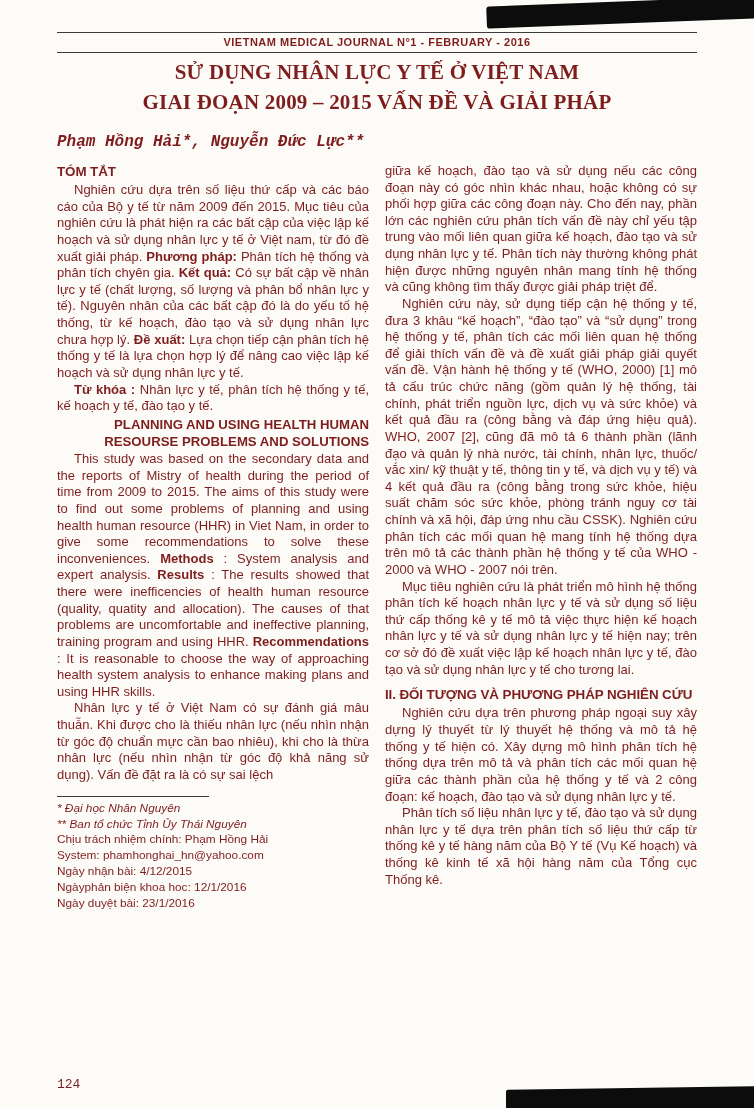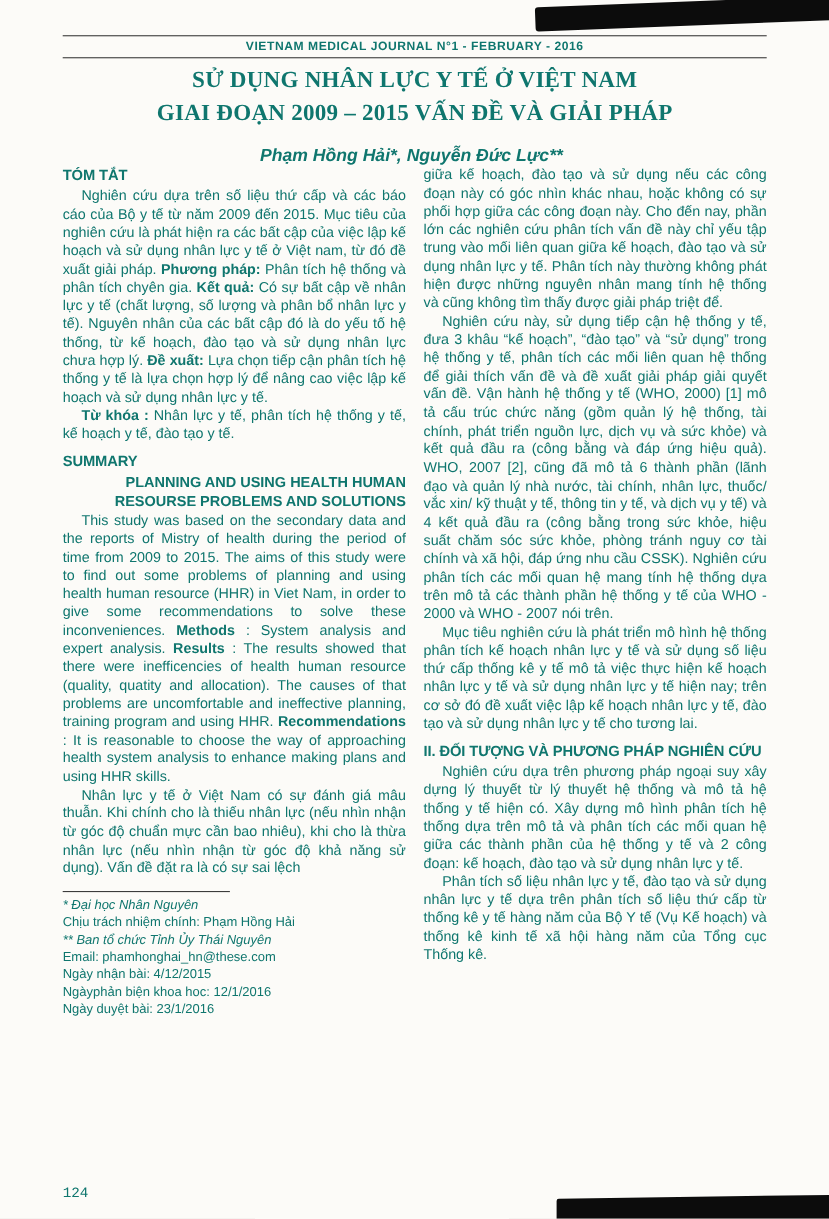--- a/index.html
+++ b/index.html
@@ -1,19 +1,19 @@
 <!DOCTYPE html>
 <html><head>
 <meta charset="utf-8">
 <style>
   * { margin:0; padding:0; box-sizing:border-box; }
   html,body { background:#e9e7e3; }
   .page {
     position:relative; width:754px; height:1108px; margin:0 auto;
-    background:#fcfbf8; color:#0f766e; overflow:hidden;
+    background:#fcfbf8; color:#7f1d1d; overflow:hidden;
     font-family:"Liberation Sans", sans-serif;
   }
   .bar-top {
     position:absolute; top:-4px; right:-10px; width:278px; height:22px;
     background:#0c0c0c; transform:rotate(-2.2deg); transform-origin:right top;
     border-radius:3px;
   }
   .bar-bottom {
     position:absolute; bottom:-2px; right:-4px; width:252px; height:22px;
     background:#0c0c0c; transform:skewY(-0.8deg); border-radius:2px;
@@ -23,24 +23,24 @@
     border-top:1px solid #3c3c3c; border-bottom:1px solid #3c3c3c;
     text-align:center; padding:3px 0 4px;
   }
   .journal-name { font-size:11px; font-weight:bold; letter-spacing:0.5px; }
   .title {
     font-family:"Liberation Serif", serif; font-size:21px; font-weight:bold;
     text-align:center; margin-top:4px; line-height:1.45; letter-spacing:0.2px;
   }
   .title span { display:block; }
   .authors {
-    font-family:Liberation Sans, sans-serif; font-size:16px; font-weight:bold;
-    font-style:italic; text-align:center; padding-right:6px; margin-top:15px;
+    font-family:Liberation Mono, monospace; font-size:16px; font-weight:bold;
+    font-style:italic; text-align:left; padding-right:6px; margin-top:15px;
   }
-  .columns { display:flex; gap:16px; }
+  .columns { display:flex; gap:16px; margin-top:12px; }
   .col { width:312px; font-size:13px; line-height:1.28; text-align:justify; }
   .col p { text-indent:17px; }
   .col p.cont { text-indent:0; }
   h2.sec { font-size:13.4px; font-weight:bold; text-align:left; margin:8px 0 2px; letter-spacing:-0.1px; }
   h2.sec.first { margin-top:0; }
   .sub-head { font-weight:bold; font-size:13.2px; text-align:right; margin:1px 0 1px 14px; line-height:1.3; }
   .footnotes { margin-top:12px; font-size:11.8px; line-height:1.35; text-align:left; }
   .fn-rule { width:152px; border-top:1px solid #3c3c3c; margin-bottom:4px; }
   .fn-line.it { font-style:italic; }
   .page-number { position:absolute; left:57px; bottom:16px; font-size:13px;font-family:Liberation Mono, monospace; }
@@ -65,32 +65,31 @@
 
     <div class="authors">Phạm Hồng Hải*, Nguyễn Đức Lực**</div>
 
     <div class="columns">
 
       <div class="col">
         <h2 class="sec first">TÓM TẮT</h2>
         <p><span>Nghiên cứu dựa trên số liệu thứ cấp và các báo cáo của Bộ y tế từ năm 2009 đến 2015. Mục tiêu của nghiên cứu là phát hiện ra các bất cập của việc lập kế hoạch và sử dụng nhân lực y tế ở Việt nam, từ đó đề xuất giải pháp. </span><span style="font-weight: bold;">Phương pháp:</span><span> Phân tích hệ thống và phân tích chyên gia. </span><span style="font-weight: bold;">Kết quả:</span><span> Có sự bất cập về nhân lực y tế (chất lượng, số lượng và phân bổ nhân lực y tế). Nguyên nhân của các bất cập đó là do yếu tố hệ thống, từ kế hoạch, đào tạo và sử dụng nhân lực chưa hợp lý. </span><span style="font-weight: bold;">Đề xuất:</span><span> Lựa chọn tiếp cận phân tích hệ thống y tế là lựa chọn hợp lý để nâng cao việc lập kế hoạch và sử dụng nhân lực y tế.</span></p>
         <p><span style="font-weight: bold; ">Từ khóa :</span><span> Nhân lực y tế, phân tích hệ thống y tế, kế hoạch y tế, đào tạo y tế.</span></p>
 
-        <h2 class="sec">SUMMARY</h2>
         <div class="sub-head">PLANNING AND USING HEALTH HUMAN RESOURSE PROBLEMS AND SOLUTIONS</div>
         <p><span>This study was based on the secondary data and the reports of Mistry of health during the period of time from 2009 to 2015. The aims of this study were to find out some problems of planning and using health human resource (HHR) in Viet Nam, in order to give some recommendations to solve these inconveniences. </span><span style="font-weight: bold;">Methods</span><span> : System analysis and expert analysis. </span><span style="font-weight: bold;">Results</span><span> : The results showed that there were inefficencies of health human resource (quality, quatity and allocation). The causes of that problems are uncomfortable and ineffective planning, training program and using HHR. </span><span style="font-weight: bold;">Recommendations</span><span> : It is reasonable to choose the way of approaching health system analysis to enhance making plans and using HHR skills.</span></p>
 
-        <p>Nhân lực y tế ở Việt Nam có sự đánh giá mâu thuẫn. Khi chính cho là thiếu nhân lực (nếu nhìn nhận từ góc độ chuẩn mực cần bao nhiêu), khi cho là thừa nhân lực (nếu nhìn nhận từ góc độ khả năng sử dụng). Vấn đề đặt ra là có sự sai lệch</p>
+        <p>Nhân lực y tế ở Việt Nam có sự đánh giá mâu thuẫn. Khi được cho là thiếu nhân lực (nếu nhìn nhận từ góc độ chuẩn mực cần bao nhiêu), khi cho là thừa nhân lực (nếu nhìn nhận từ góc độ khả năng sử dụng). Vấn đề đặt ra là có sự sai lệch</p>
 
         <div class="footnotes">
           <div class="fn-rule"></div>
           <div class="fn-line it">* Đại học Nhân Nguyên</div>
+          <div class="fn-line it">** Ban tổ chức Tỉnh Ủy Thái Nguyên</div>
           <div class="fn-line">Chịu trách nhiệm chính: Phạm Hồng Hải</div>
-          <div class="fn-line it">** Ban tổ chức Tỉnh Ủy Thái Nguyên</div>
-          <div class="fn-line">Email: phamhonghai_hn@these.com</div>
+          <div class="fn-line">System: phamhonghai_hn@yahoo.com</div>
           <div class="fn-line">Ngày nhận bài: 4/12/2015</div>
           <div class="fn-line">Ngàyphản biện khoa hoc: 12/1/2016</div>
           <div class="fn-line">Ngày duyệt bài: 23/1/2016</div>
         </div>
       </div>
 
       <div class="col">
         <p class="cont">giữa kế hoạch, đào tạo và sử dụng nếu các công đoạn này có góc nhìn khác nhau, hoặc không có sự phối hợp giữa các công đoạn này. Cho đến nay, phần lớn các nghiên cứu phân tích vấn đề này chỉ yếu tập trung vào mối liên quan giữa kế hoạch, đào tạo và sử dụng nhân lực y tế. Phân tích này thường không phát hiện được những nguyên nhân mang tính hệ thống và cũng không tìm thấy được giải pháp triệt để.</p>
         <p>Nghiên cứu này, sử dụng tiếp cận hệ thống y tế, đưa 3 khâu “kế hoạch”, “đào tạo” và “sử dụng” trong hệ thống y tế,  phân tích các mối liên quan hệ thống để giải thích vấn đề và đề xuất giải pháp giải quyết vấn đề. Vận hành hệ thống y tế (WHO, 2000) [1] mô tả cấu trúc chức năng (gồm quản lý hệ thống, tài chính, phát triển nguồn lực, dịch vụ và sức khỏe) và kết quả đầu ra (công bằng và đáp ứng hiệu quả). WHO, 2007 [2], cũng đã mô tả 6 thành phần (lãnh đạo và quản lý nhà nước, tài chính, nhân lực, thuốc/ vắc xin/ kỹ thuật y tế, thông tin y tế, và dịch vụ y tế) và 4 kết quả đầu ra (công bằng trong sức khỏe, hiệu suất chăm sóc sức khỏe, phòng tránh nguy cơ tài chính và xã hội, đáp ứng nhu cầu CSSK). Nghiên cứu phân tích các mối quan hệ mang tính hệ thống dựa trên mô tả các thành phần hệ thống y tế của WHO - 2000 và WHO - 2007 nói trên.</p>
         <p>Mục tiêu nghiên cứu là phát triển mô hình hệ thống phân tích kế hoạch nhân lực y tế và sử dụng số liệu thứ cấp thống kê y tế mô tả việc thực hiện kế hoạch nhân lực y tế và sử dụng nhân lực y tế hiện nay; trên cơ sở đó đề xuất việc lập kế hoạch nhân lực y tế, đào tạo và sử dụng nhân lực y tế cho tương lai.</p>

